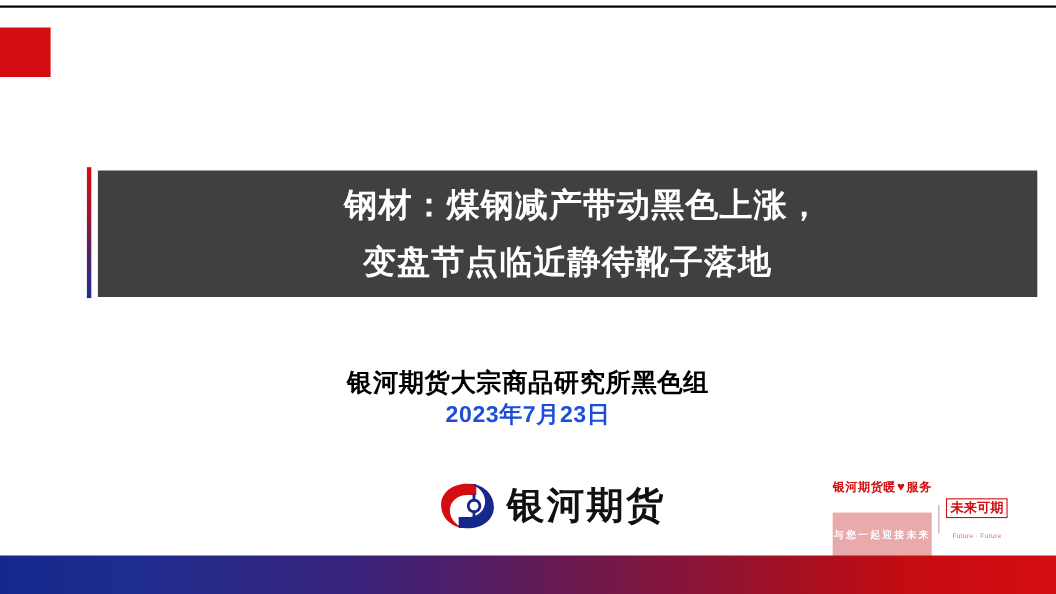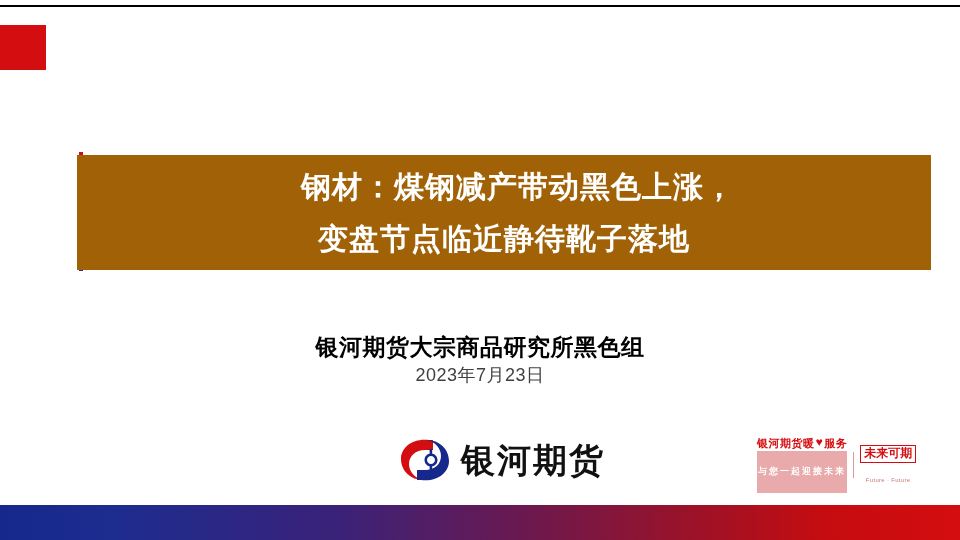--- a/index.html
+++ b/index.html
@@ -44,25 +44,25 @@
     left: 79px;
     top: 152px;
     width: 4px;
     height: 119px;
     background: linear-gradient(to bottom, #d40d10 0%, #a1152f 35%, #5a2060 62%, #1b2f93 100%);
   }
 
   
   .title-banner {
     position: absolute;
-    left: 77px;
+    left: 89px;
     top: 155px;
     width: 854px;
     height: 115px;
-    background: #a16207;
+    background: #404040;
     display: flex;
     flex-direction: column;
     align-items: center;
     justify-content: center;
   }
   .title-line {
     color: #ffffff;
     font-size: 30px;
     font-weight: bold;
     letter-spacing: 1px;
@@ -82,23 +82,23 @@
     text-align: center;
   }
   .subtitle-org {
     color: #000000;
     font-size: 23px;
     font-weight: bold;
     line-height: 1.35;
     letter-spacing: 0.5px;
   }
   .subtitle-date {
-    color: #404040;
-    font-size: 18px;
-    font-weight: normal;
+    color: #1d4ed8;
+    font-size: 21px;
+    font-weight: bold;
     line-height: 1.4;
     letter-spacing: 0.5px;
   }
 
   
   .logo-lockup {
     position: absolute;
     left: 399px;
     top: 437px;
     display: flex;
@@ -144,21 +144,21 @@
     white-space: nowrap;
   }
   .heart-icon {
     color: #d40d10;
     font-size: 12px;
     line-height: 1;
     position: relative;
     top: -1px;
   }
   .badge-subslogan {
-    margin-top: 2px;
+    margin-top: 17px;
     width: 100%;
     background: #e8aaab;
     color: #ffffff;
     font-size: 9px;
     font-weight: bold;
     letter-spacing: 2px;
     text-align: center;
     line-height: 1.5;
     white-space: nowrap;
     padding: 14px 1px;

